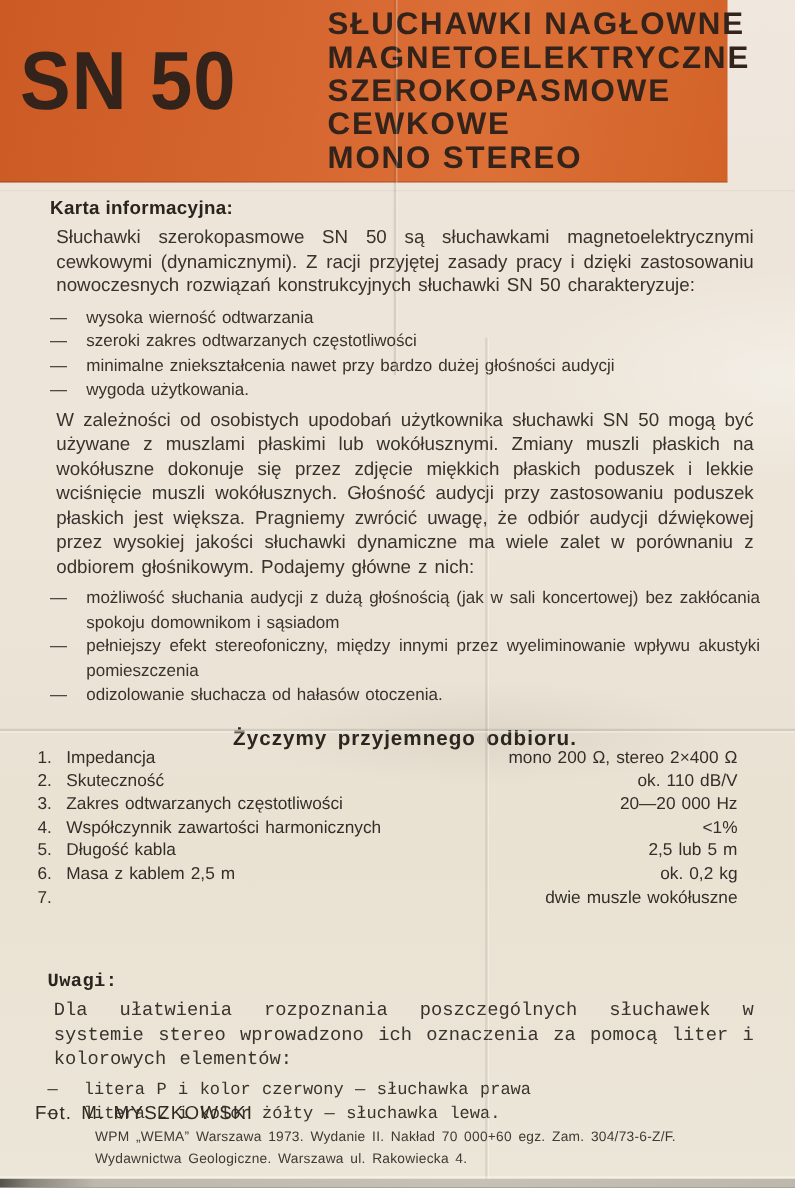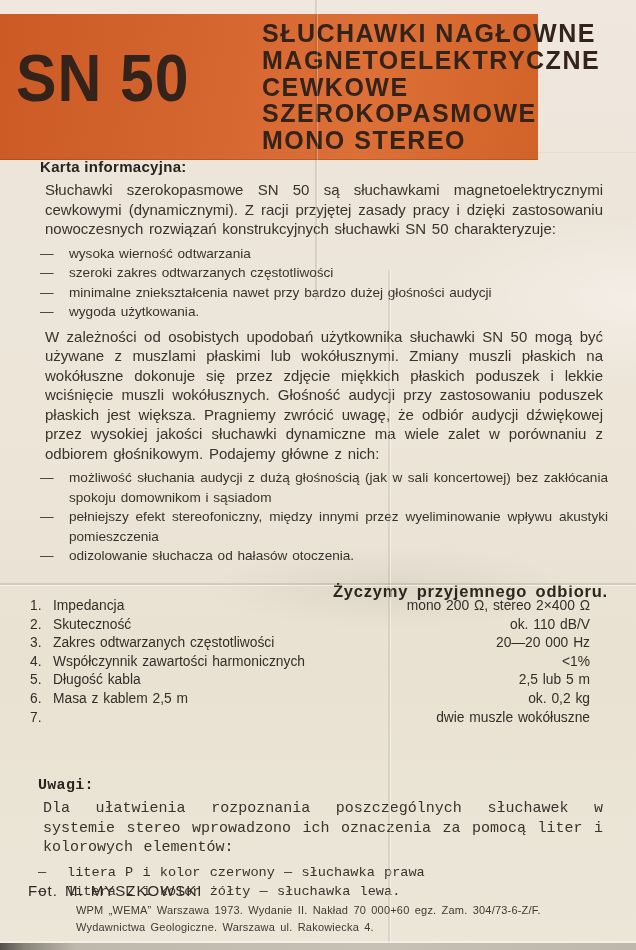--- a/index.html
+++ b/index.html
@@ -9,24 +9,23 @@
   .page{
     position:relative;width:636px;height:950px;overflow:hidden;
     font-family:"Liberation Sans", sans-serif;color:var(--ink);
     background:
       radial-gradient(ellipse 260px 60px at 390px 588px, rgba(120,105,88,0.10), rgba(0,0,0,0) 70%),
       radial-gradient(ellipse 300px 120px at 636px 300px, rgba(255,255,255,0.35), rgba(0,0,0,0) 70%),
       linear-gradient(180deg,#f0e7df 0%,#ede5da 18%,#ece5d8 45%,#e9e2d3 70%,#ece6d8 100%);
   }
   
   .masthead{
-    position:absolute;top:0;left:0;width:538px;height:145px;
+    position:absolute;top:0;left:0;width:582px;height:145px;
     background:linear-gradient(100deg,#cb5a24 0%,#d66630 40%,#dc7037 68%,#d26228 100%);
     border-bottom:1px solid rgba(90,40,10,0.25);
-    margin-top:14px;
   }
   .model{
     position:absolute;left:16px;top:26px;font-size:66px;font-weight:bold;
     color:var(--header-ink);letter-spacing:1px;transform:scaleX(0.92);transform-origin:left top;
     white-space:nowrap;
   }
   .titles{
     position:absolute;left:262px;top:6px;font-size:25px;font-weight:bold;
     color:var(--header-ink);letter-spacing:1.5px;line-height:26.8px;white-space:nowrap;
   }
@@ -36,21 +35,21 @@
   #specs{left:30px;top:597px;}
   #notes{left:38px;top:777px;font-family:Liberation Mono, monospace;}
   #imprint{left:28px;top:882px;right:20px;}
   .h{font-weight:bold;font-size:15px;color:#29241d;margin:0 0 3px 0;letter-spacing:0.3px;}
   .para{font-size:15px;line-height:19.5px;margin:5px;text-align:justify;word-spacing:1.5px;color:#38332c;}
   ul.dash-list{list-style:none;margin:1px 0;padding:0;}
   ul.dash-list li{display:flex;font-size:13.6px;line-height:19.5px;color:#38332c;}
   .dash{flex:0 0 29px;}
   .li-text{flex:1;text-align:justify;word-spacing:1px;}
   .closing{font-size:16.5px;font-weight:bold;letter-spacing:0.8px;word-spacing:3px;
-    color:#2b261f;text-align:right;}
+    color:#2b261f;text-align:center;}
   
   .spec-row{display:flex;font-size:13.8px;line-height:18.6px;color:#332e27;}
   .spec-num{flex:0 0 23px;}
   .spec-label{flex:0 1 auto;word-spacing:1px;}
   .spec-value{margin-left:auto;padding-right:18px;word-spacing:1px;white-space:nowrap;}
   
   .fot{font-size:15px;letter-spacing:1px;color:#2e2a24;margin:0 0 3px 0;word-spacing:2px;}
   .small{font-size:11px;line-height:17px;text-align:left;padding-left:48px;
     color:#3e3a33;letter-spacing:0.2px;word-spacing:2px;}
   
@@ -69,22 +68,22 @@
 </head>
 <body>
 
 <div class="page">
 
   <header class="masthead">
     <div class="model">SN 50</div>
     <div class="titles">
       <div>SŁUCHAWKI NAGŁOWNE</div>
       <div>MAGNETOELEKTRYCZNE</div>
+      <div>SZEROKOPASMOWE</div>
       <div>CEWKOWE</div>
-      <div>SZEROKOPASMOWE</div>
       <div>MONO STEREO</div>
     </div>
   </header>
 
   <section class="sec" id="info">
     <h2 class="h">Karta informacyjna:</h2>
     <p class="para">Słuchawki szerokopasmowe SN 50 są słuchawkami magnetoelektrycznymi cewkowymi (dynamicznymi). Z racji przyjętej zasady pracy i dzięki zastosowaniu nowoczesnych rozwiązań konstrukcyjnych słuchawki SN 50 charakteryzuje:</p>
     <ul class="dash-list">
       <li>
           <span class="dash">—</span>

